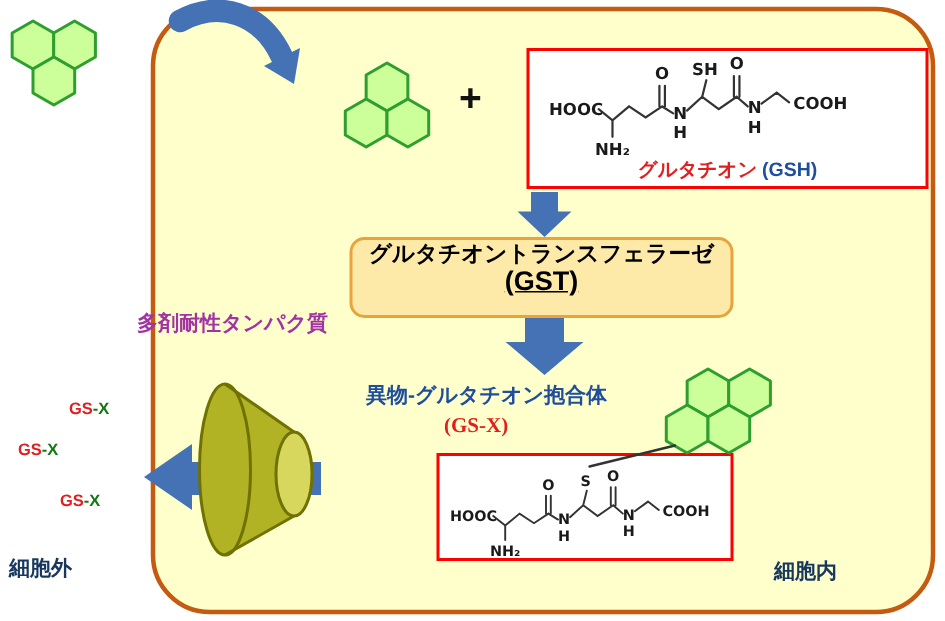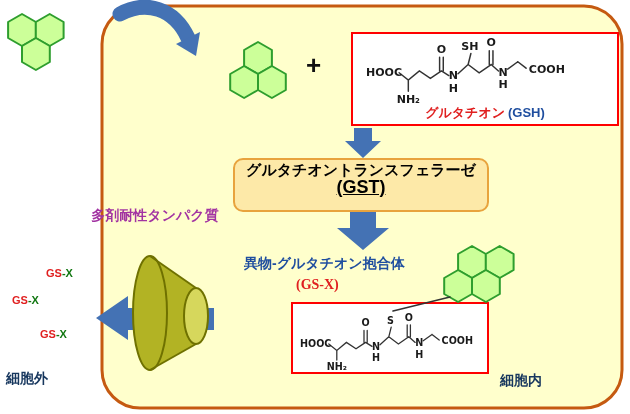--- a/index.html
+++ b/index.html
@@ -37,21 +37,21 @@
   .conjabbr{left:296px;top:277px;font-size:14px;color:var(--text_red);font-family:Liberation Serif, serif;}
   .pump{left:62px;top:206px;width:186px;text-align:center;font-size:14px;line-height:18px;color:var(--text_purple);}
   .gsx{font-size:11px;}
   .gsx .red{color:var(--text_red);}
   .gsx .green{color:var(--text_green);}
   .gsx0{left:46px;top:267px;}
   .gsx1{left:12px;top:294px;}
   .gsx2{left:40px;top:328px;}
   .region{font-size:14px;color:var(--text_navy);}
   .outside{left:6px;top:370px;}
-  .inside{left:500px;top:372px;}
+  .inside{left:516px;top:372px;}
 </style>
 </head>
 <body>
 
 <div class="stage">
 
   <svg width="630" height="414" viewBox="0 0 630 414">
 
     <rect class="cell" x="102" y="6" width="520" height="402" rx="38"></rect>
 

